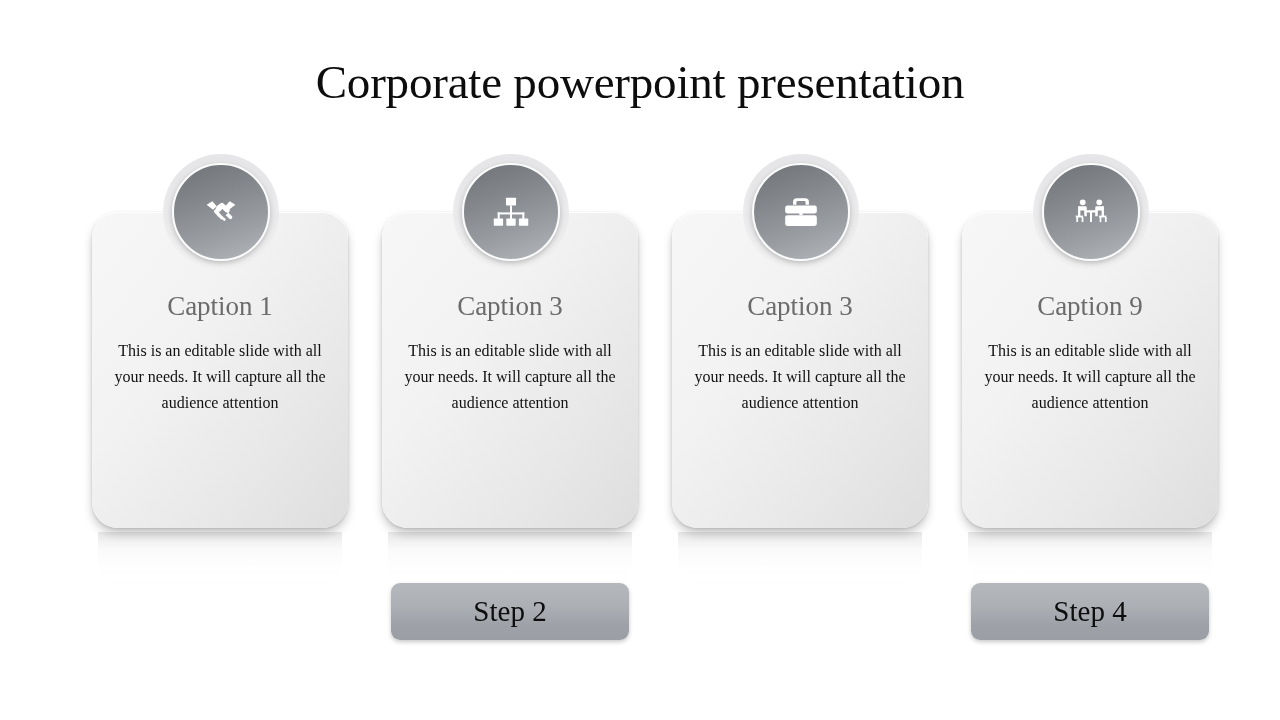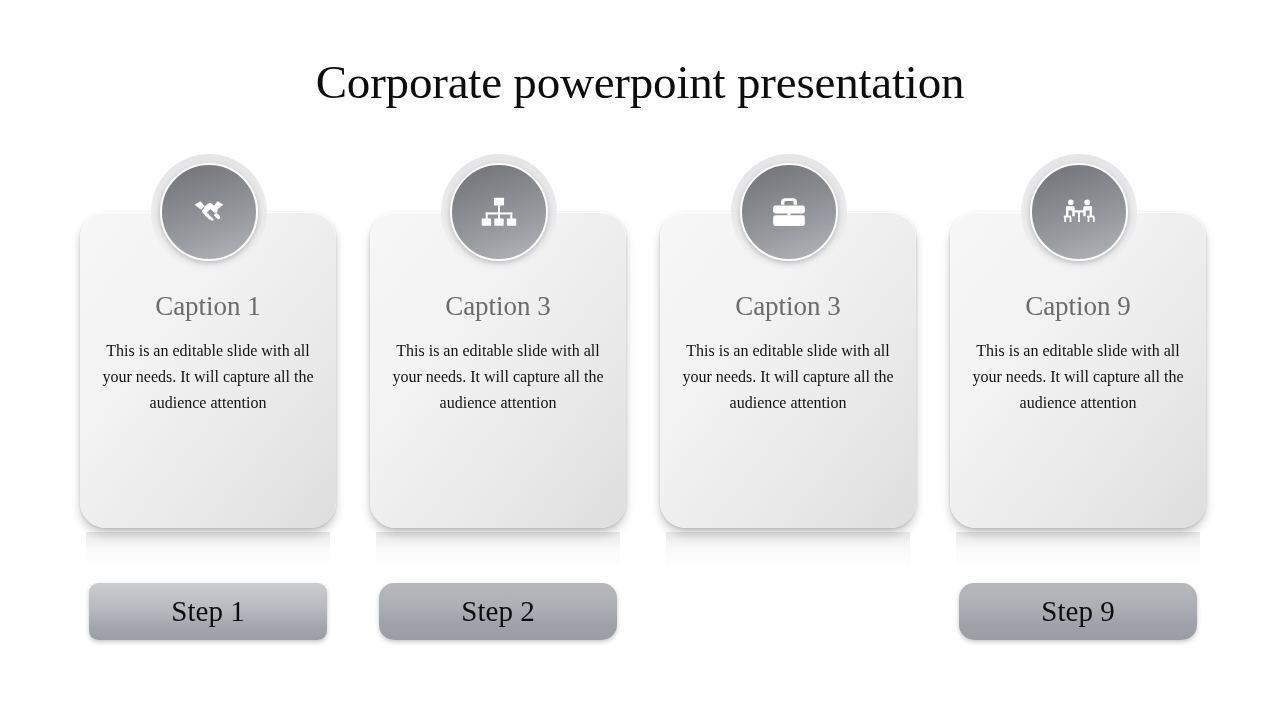--- a/index.html
+++ b/index.html
@@ -29,21 +29,21 @@
     letter-spacing: -0.2px;
     line-height: 1.2;
     white-space: nowrap;
     margin-top: 36px;
   }
 
   
   .columns {
     position: absolute;
     top: 0;
-    left: 4px;
+    left: 16px;
     width: 1160px;
     height: 720px;
   }
   .column {
     position: absolute;
     top: 0;
     width: 258px;
     height: 720px;
   }
   .column.c0 { left: 76px; }
@@ -158,21 +158,20 @@
     border-radius: 9px;
     background: linear-gradient(to bottom, #cbcdd1 0%, #b9bbc0 42%, #a2a5ab 78%, #9b9ea4 100%);
     box-shadow: 0 2px 4px rgba(0,0,0,0.22);
     display: flex;
     align-items: center;
     justify-content: center;
     z-index: 5;
   }
   .step-button.dark {
     background: linear-gradient(to bottom, #b5b8bd 0%, #adb0b5 38%, #9ea1a7 74%, #9b9ea4 100%);
-    border-radius: 15px;
   }
   .step-label {
     font-family: "Liberation Serif", "DejaVu Serif", serif;
     font-size: 29px;
     color: #0d0d0d;
     line-height: 1;
   }
 </style>
 </head>
 <body>
@@ -200,23 +199,20 @@
               <path d="M23 33 C21.9 31.9 21.9 30.3 23 29.2 C24.1 28.1 25.7 28.1 26.8 29.2 L28.6 31 C29.7 32.1 29.7 33.7 28.6 34.8 C27.5 35.9 25.9 35.9 24.8 34.8 Z"></path>
               <path d="M26.5 37 C25.5 36 25.5 34.5 26.5 33.5 C27.5 32.5 29 32.5 30 33.5 L31.6 35.1 C32.6 36.1 32.6 37.6 31.6 38.6 C30.6 39.6 29.1 39.6 28.1 38.6 Z"></path>
               <path d="M30.2 40.3 C29.3 39.4 29.3 38 30.2 37.1 C31.1 36.2 32.5 36.2 33.4 37.1 L34.7 38.4 C35.6 39.3 35.6 40.7 34.7 41.6 C33.8 42.5 32.4 42.5 31.5 41.6 Z"></path>
               <path d="M34.4 42.8 C33.7 42.1 33.7 41 34.4 40.3 C35.1 39.6 36.2 39.6 36.9 40.3 L38 41.4 C38.7 42.1 38.7 43.2 38 43.9 C37.3 44.6 36.2 44.6 35.5 43.9 Z"></path>
               <path d="M38.5 36.4 L43.4 41.2 C44.4 42.2 46 42.2 47 41.2 C48 40.2 48 38.6 47 37.6 L42.2 32.8 Z"></path>
             </svg>
           </span>
         </div>
       </div>
 
-      <div class="step-button">
-        <span class="step-label">Step 1</span>
-      </div>
     </div>
 
     <div class="column c1">
       <div class="card-reflection"></div>
       <div class="card"></div>
 
       <div class="caption">Caption 3</div>
       <div class="body-text">This is an editable slide with all your needs. It will capture all the audience attention</div>
 
       <div class="icon-ring">
@@ -291,18 +287,18 @@
               <rect x="51.4" y="39" width="2.4" height="7"></rect>
 
               <rect x="23" y="29.5" width="18" height="3.2" rx="0.6"></rect>
               <rect x="30.6" y="32" width="2.8" height="14"></rect>
             </svg>
           </span>
         </div>
       </div>
 
       <div class="step-button dark">
-        <span class="step-label">Step 9</span>
+        <span class="step-label">Step 4</span>
       </div>
     </div>
 
   </div>
 </div>
 
 </body></html>

